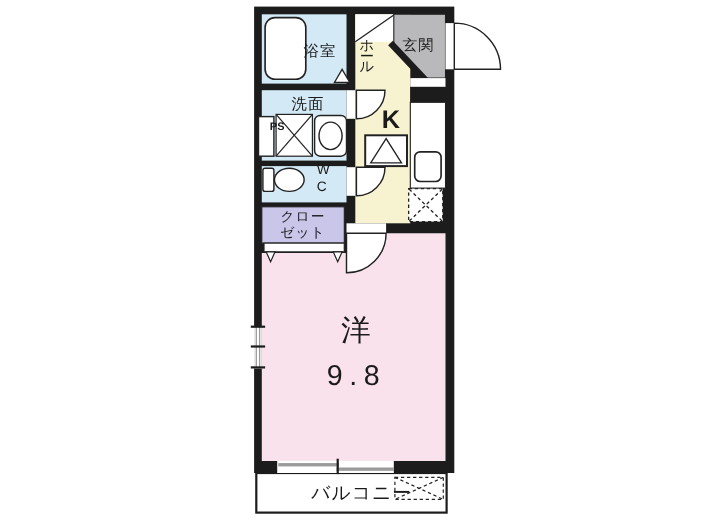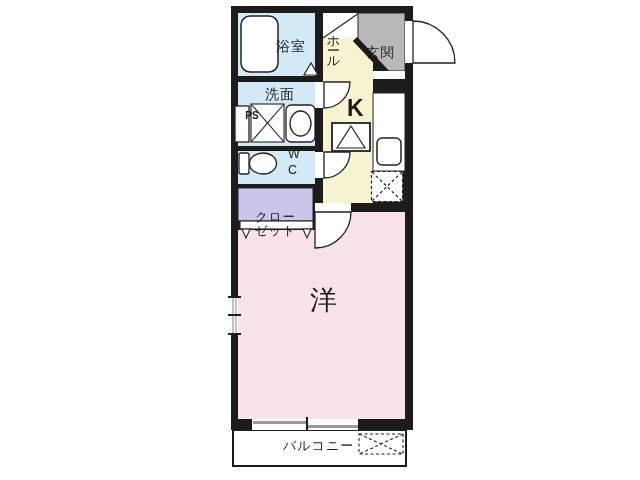--- a/index.html
+++ b/index.html
@@ -7,28 +7,28 @@
          font-family:"Liberation Sans", sans-serif;}
   #plan-svg{position:absolute;left:0;top:0;}
   .lbl{position:absolute;color:#1b1b1b;white-space:nowrap;line-height:1.15;}
   .lbl-bathroom{left:276px;top:38px;font-size:14px;letter-spacing:1px;}
   .lbl-washroom{left:265px;top:86px;font-size:14px;letter-spacing:1px;text-align:center;}
   .lbl-wc{left:288px;top:146px;width:16px;font-size:12.5px;line-height:1.3;
           word-break:break-all;white-space:normal;}
   .lbl-ps{left:236px;top:108px;width:32px;font-size:10px;line-height:1.55;
           word-break:break-all;white-space:normal;text-align:center;font-weight:600;}
   .lbl-closet{left:238px;top:190px;width:75px;font-size:12.5px;text-align:center;
-              white-space:normal;letter-spacing:1px;margin-top:20px;}
+              white-space:normal;letter-spacing:1px;}
   .lbl-hall{left:325px;top:26px;height:60px;font-size:13px;letter-spacing:3px;
             writing-mode:vertical-rl;}
-  .lbl-entrance{left:366px;top:33px;font-size:13.5px;letter-spacing:1px;margin-top:12px;}
+  .lbl-entrance{left:366px;top:33px;font-size:13.5px;letter-spacing:1px;}
   .lbl-k{left:347px;top:95px;font-size:23px;font-weight:700;}
   .lbl-room-type{left:310px;top:285px;font-size:27px;}
   .lbl-room-size{left:297px;top:327px;font-size:26px;letter-spacing:6px;}
-  .lbl-balcony{left:283px;top:439px;font-size:13px;letter-spacing:1px;}
+  .lbl-balcony{left:283px;top:439px;font-size:17px;letter-spacing:1px;}
 </style>
 </head>
 <body>
 
 <div id="stage">
 
 <svg id="plan-svg" width="640" height="480" viewBox="0 0 640 480">
 
   <rect x="231" y="6" width="182" height="424" fill="#1c1c1c"></rect>
 
@@ -123,15 +123,16 @@
 <div class="lbl lbl-wc">WC</div>
 <div class="lbl lbl-ps">PS</div>
 <div class="lbl lbl-closet">
   <div>クロー</div>
   <div>ゼット</div>
 </div>
 <div class="lbl lbl-hall">ホール</div>
 <div class="lbl lbl-entrance">玄関</div>
 <div class="lbl lbl-k">K</div>
 <div class="lbl lbl-room-type">洋</div>
+<div class="lbl lbl-room-size">9.8</div>
 <div class="lbl lbl-balcony">バルコニー</div>
 
 </div>
 
 </body></html>

